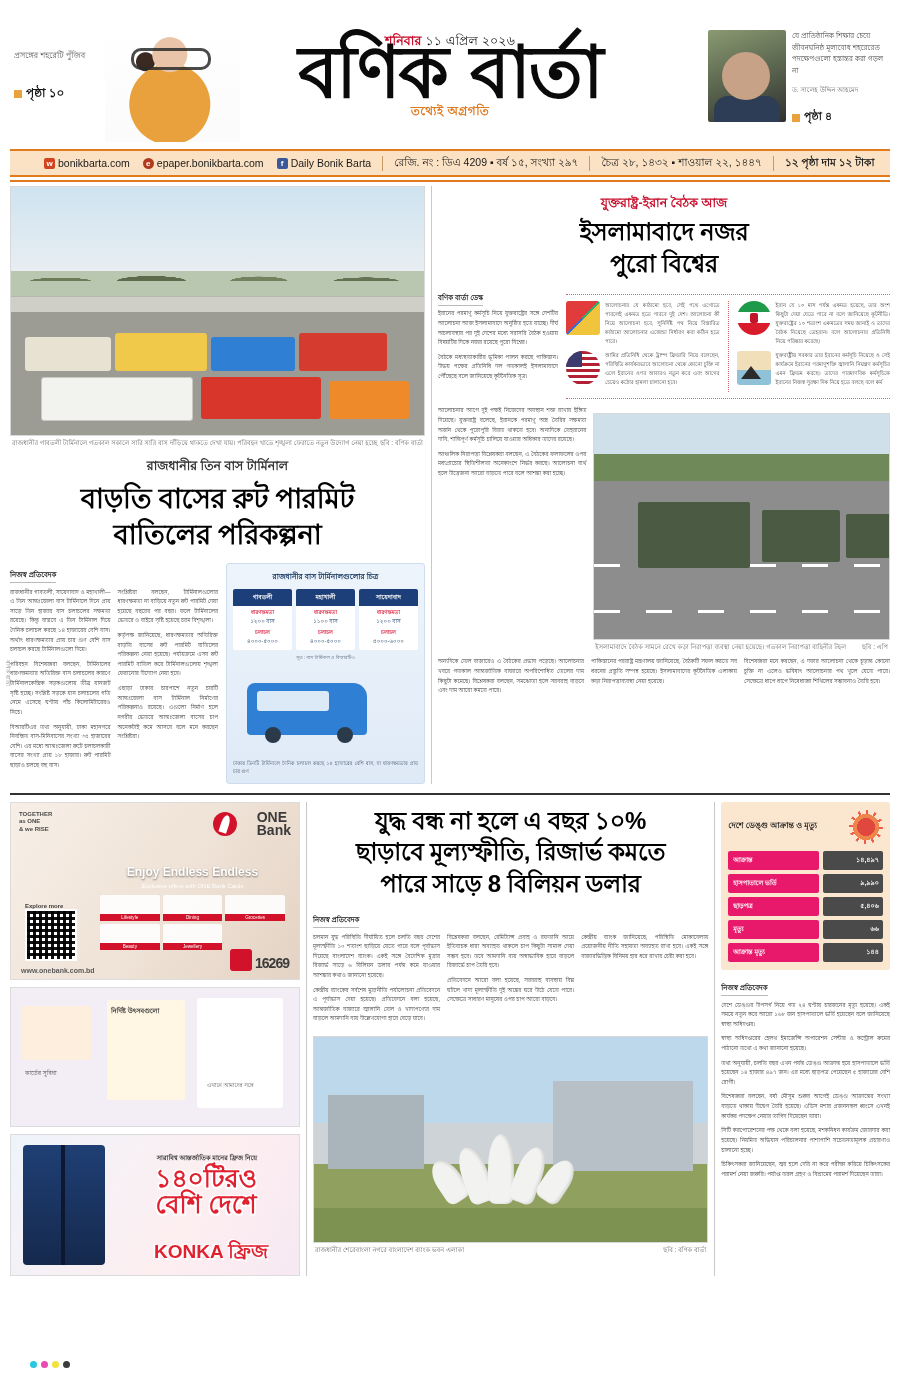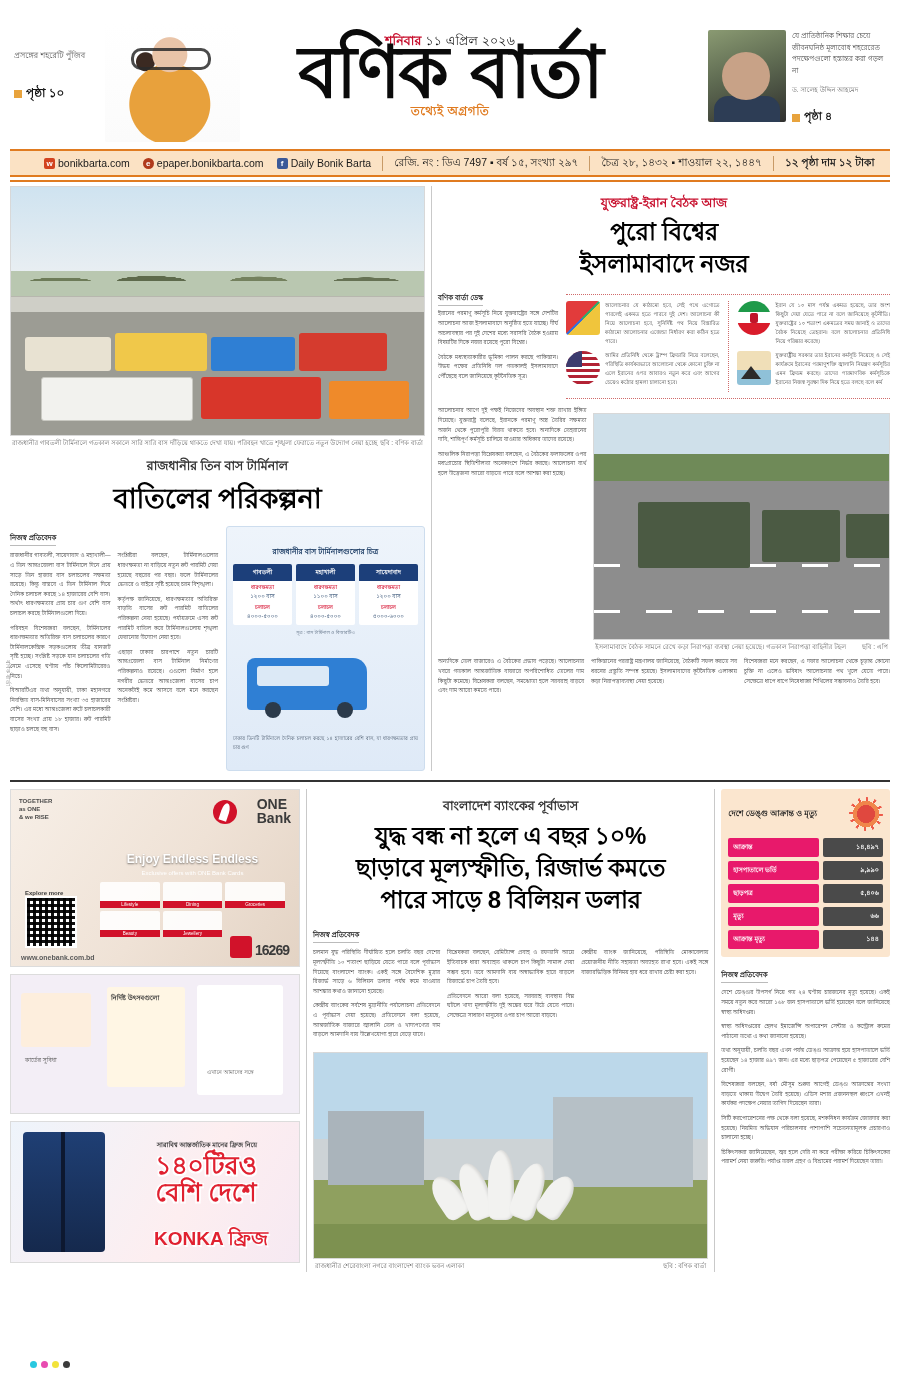--- a/index.html
+++ b/index.html
@@ -78,21 +78,21 @@
   .h-mid{font-size:24px;margin-top:3px;}
   .h-world{font-size:24px;margin-top:2px;}
 
   .byline{font-size:7px;font-weight:bold;color:#222;border-bottom:1px solid #bbb;display:inline-block;padding-bottom:1px;margin-bottom:3px;}
   .cols3{display:flex;gap:7px;margin-top:7px;}
   .cols2{display:flex;gap:7px;margin-top:7px;}
   .bodycol{flex:1;font-size:5.6px;line-height:1.72;color:#3b3b3b;text-align:justify;}
   .bodycol p{margin:0 0 5px 0;}
 
   
-  .infobox{width:185px;background:linear-gradient(#eef4fb,#dfeaf7);border:1px solid #cdddee;border-radius:3px;padding:19px 6px;}
+  .infobox{width:185px;background:linear-gradient(#eef4fb,#dfeaf7);border:1px solid #cdddee;border-radius:3px;padding:7px 6px;}
   .ib-title{font-size:7.5px;font-weight:bold;color:#15365f;text-align:center;margin-bottom:6px;}
   .ib-grid{display:flex;gap:4px;}
   .ib-card{flex:1;background:#fff;border-radius:2px;overflow:hidden;}
   .ib-head{background:#1c3f7a;color:#fff;font-size:6px;font-weight:bold;text-align:center;padding:3px 1px;}
   .ib-lab{font-size:5.2px;color:#d81f3c;font-weight:bold;margin-top:3px;text-align:center;}
   .ib-val{font-size:5.6px;color:#15365f;text-align:center;}
   .ib-note{font-size:4.6px;color:#5a6b80;text-align:center;margin-top:4px;}
   .busart{height:92px;margin-top:5px;position:relative;}
   .busbody{position:absolute;left:14px;top:16px;width:120px;height:52px;background:#2f7fd4;border-radius:8px 14px 4px 4px;}
   .buswin{position:absolute;left:24px;top:24px;width:72px;height:20px;background:#dce9f6;border-radius:3px;}
@@ -229,21 +229,21 @@
       <span class="ib-item">
         <span class="ico ep">e</span>
         <span>epaper.bonikbarta.com</span>
       </span>
       <span class="ib-item">
         <span class="ico fb">f</span>
         <span>Daily Bonik Barta</span>
       </span>
     </div>
     <span class="ib-sep"></span>
-    <span class="ib-cell">রেজি. নং : ডিএ 7497 ▪ বর্ষ ১৫, সংখ্যা ২৯৭</span>
+    <span class="ib-cell">রেজি. নং : ডিএ 4209 ▪ বর্ষ ১৫, সংখ্যা ২৯৭</span>
     <span class="ib-sep"></span>
     <span class="ib-cell">চৈত্র ২৮, ১৪৩২ ▪ শাওয়াল ২২, ১৪৪৭</span>
     <span class="ib-sep"></span>
     <span class="ib-cell bold">১২ পৃষ্ঠা দাম ১২ টাকা</span>
   </div>
   <div class="thin-rule"></div>
 
   <div class="content">
 
     <div class="row1">
@@ -262,20 +262,21 @@
           <div class="bus" style="left:190px;top:190px;width:120px;height:42px;background:#d8362a;"></div>
           <div class="bus" style="left:318px;top:194px;width:80px;height:38px;background:#ef8a2a;"></div>
         </div>
         <div class="capt">
           <span>রাজধানীর গাবতলী টার্মিনালে গতকাল সকালে সারি সারি বাস দাঁড়িয়ে থাকতে দেখা যায়। পরিবহন খাতে শৃঙ্খলা ফেরাতে নতুন উদ্যোগ নেয়া হচ্ছে</span>
           <span>ছবি : বণিক বার্তা</span>
         </div>
 
         <div class="kicker">রাজধানীর তিন বাস টার্মিনাল</div>
         <div class="headline h-lead">
+          <div>বাড়তি বাসের রুট পারমিট</div>
           <div>বাতিলের পরিকল্পনা</div>
         </div>
 
         <div style="display:flex;gap:8px;margin-top:9px;">
           <div style="width:220px;">
             <div class="byline">নিজস্ব প্রতিবেদক</div>
             <div class="cols2" style="margin-top:2px;">
               <div class="bodycol">
                 <p>রাজধানীর গাবতলী, সায়েদাবাদ ও মহাখালী—এ তিন আন্তঃজেলা বাস টার্মিনালে দিনে প্রায় সাড়ে তিন হাজার বাস চলাচলের সক্ষমতা রয়েছে। কিন্তু বাস্তবে এ তিন টার্মিনাল দিয়ে দৈনিক চলাচল করছে ১৪ হাজারের বেশি বাস। অর্থাৎ ধারণক্ষমতার প্রায় চার গুণ বেশি বাস চলাচল করছে টার্মিনালগুলো দিয়ে।</p>
                 <p>পরিবহন বিশেষজ্ঞরা বলছেন, টার্মিনালের ধারণক্ষমতার অতিরিক্ত বাস চলাচলের কারণে টার্মিনালকেন্দ্রিক সড়কগুলোয় তীব্র যানজট সৃষ্টি হচ্ছে। সংশ্লিষ্ট সড়কে যান চলাচলের গতি নেমে এসেছে ঘণ্টায় পাঁচ কিলোমিটারেরও নিচে।</p>
@@ -326,22 +327,22 @@
             </div>
           </div>
         </div>
       </div>
 
       <div class="vrule"></div>
 
       <div class="colR">
         <div class="kicker red">যুক্তরাষ্ট্র-ইরান বৈঠক আজ</div>
         <div class="headline h-world">
+          <div>ইসলামাবাদে নজর</div>
           <div>পুরো বিশ্বের</div>
-          <div>ইসলামাবাদে নজর</div>
         </div>
 
         <div style="display:flex;gap:8px;margin-top:7px;">
           <div style="width:120px;">
             <div class="byline">বণিক বার্তা ডেস্ক</div>
             <div class="bodycol">
               <p>ইরানের পরমাণু কর্মসূচি নিয়ে যুক্তরাষ্ট্রের সঙ্গে দেশটির আলোচনা আজ ইসলামাবাদে অনুষ্ঠিত হতে যাচ্ছে। দীর্ঘ অচলাবস্থার পর দুই দেশের মধ্যে সরাসরি বৈঠক হওয়ায় বিষয়টির দিকে নজর রয়েছে পুরো বিশ্বের।</p>
               <p>বৈঠকে মধ্যস্থতাকারীর ভূমিকা পালন করছে পাকিস্তান। উভয় পক্ষের প্রতিনিধি দল গতকালই ইসলামাবাদে পৌঁছেছে বলে জানিয়েছে কূটনৈতিক সূত্র।</p>
             </div>
           </div>
@@ -471,21 +472,20 @@
           <div class="kf-brand">
             <span>KONKA</span>
             <span>ফ্রিজ</span>
           </div>
         </div>
       </div>
 
       <div class="vrule"></div>
 
       <div class="c2b">
-        <div class="kicker">বাংলাদেশ ব্যাংকের পূর্বাভাস</div>
         <div class="headline h-mid">
           <div>যুদ্ধ বন্ধ না হলে এ বছর ১০%</div>
           <div>ছাড়াবে মূল্যস্ফীতি, রিজার্ভ কমতে</div>
           <div>পারে সাড়ে 8 বিলিয়ন ডলার</div>
         </div>
 
         <div style="margin-top:8px;">
           <div class="byline">নিজস্ব প্রতিবেদক</div>
         </div>
         <div class="cols3" style="margin-top:2px;">

